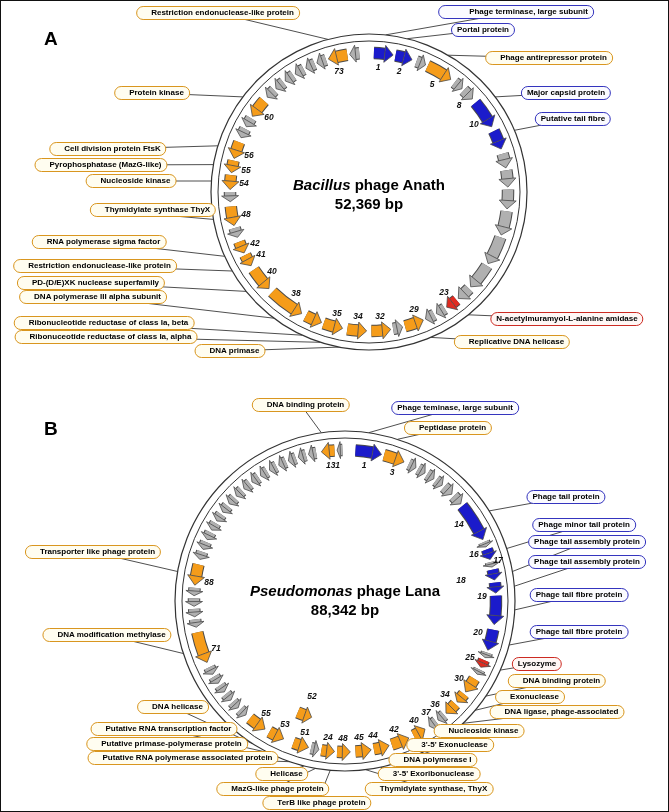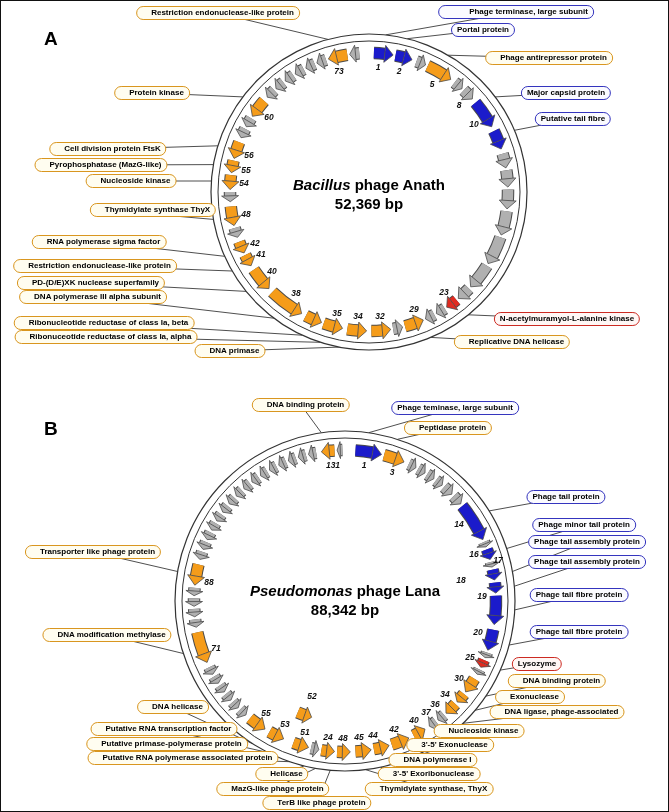--- a/index.html
+++ b/index.html
@@ -427,21 +427,21 @@
     <div class="glabel orange" style="left: 101px; top: 165px;">Pyrophosphatase (MazG-like)</div>
     <div class="glabel orange" style="left: 131px; top: 181px;">Nucleoside kinase</div>
     <div class="glabel orange" style="left: 105px; top: 210px; margin-left: 48px;">Thymidylate synthase ThyX</div>
     <div class="glabel orange" style="left: 99px; top: 242px;">RNA polymerase sigma factor</div>
     <div class="glabel orange" style="left: 95px; top: 266px;">Restriction endonuclease-like protein</div>
     <div class="glabel orange" style="left: 91px; top: 283px;">PD-(D/E)XK nuclease superfamily</div>
     <div class="glabel orange" style="left: 93px; top: 297px;">DNA polymerase III alpha subunit</div>
     <div class="glabel orange" style="left: 104px; top: 323px;">Ribonucleotide reductase of class Ia, beta</div>
     <div class="glabel orange" style="left: 106px; top: 337px;">Ribonuceotide reductase of class Ia, alpha</div>
     <div class="glabel orange" style="left: 230px; top: 351px;">DNA primase</div>
-    <div class="glabel red" style="left: 567px; top: 319px;">N-acetylmuramyol-L-alanine kinase</div>
+    <div class="glabel red" style="left: 567px; top: 319px;">N-acetylmuramyol-L-alanine amidase</div>
     <div class="glabel orange" style="left: 512px; top: 342px;">Replicative DNA helicase</div>
     <span class="gnum" style="left: 378px; top: 67px;">1</span>
     <span class="gnum" style="left: 399px; top: 71px;">2</span>
     <span class="gnum" style="left: 432px; top: 84px;">5</span>
     <span class="gnum" style="left: 459px; top: 105px;">8</span>
     <span class="gnum" style="left: 474px; top: 124px;">10</span>
     <span class="gnum" style="left: 444px; top: 292px;">23</span>
     <span class="gnum" style="left: 414px; top: 309px;">29</span>
     <span class="gnum" style="left: 380px; top: 316px;">32</span>
     <span class="gnum" style="left: 358px; top: 316px;">34</span>

